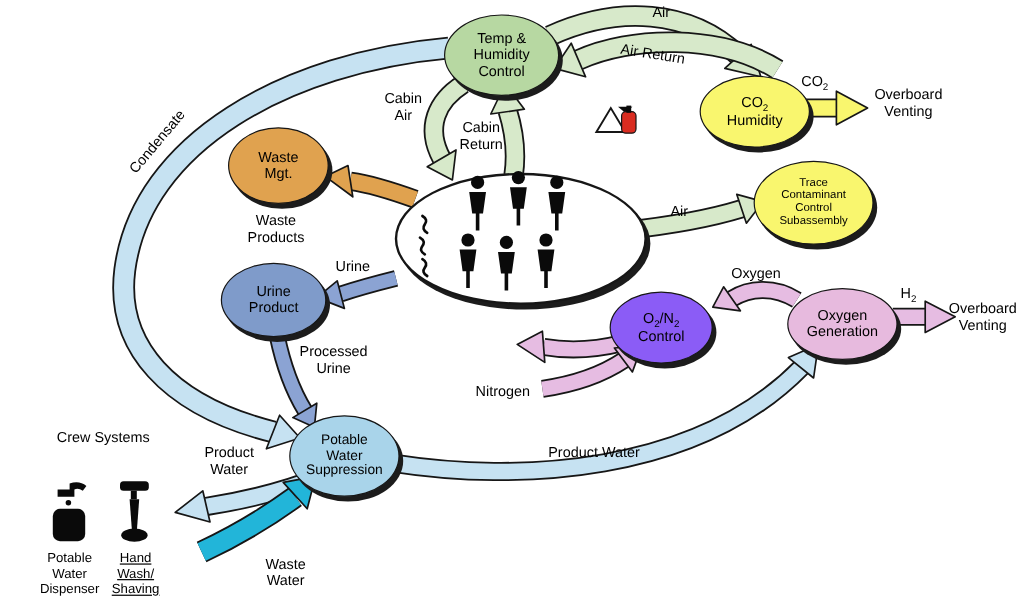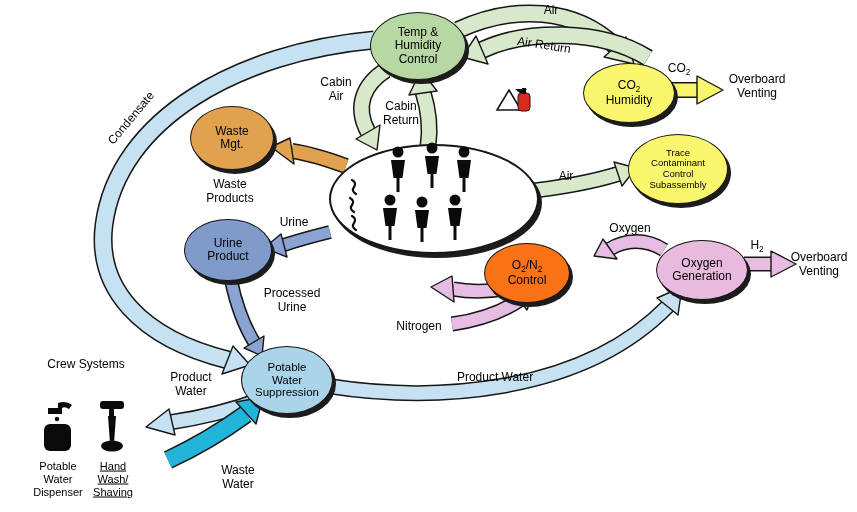--- a/index.html
+++ b/index.html
@@ -159,21 +159,21 @@
   <div class="node" style="left: 190px; top: 106px; width: 82px; height: 62px; background-color: rgb(224, 162, 79);">
     <span>Waste</span>
     <span>Mgt.</span>
   </div>
 
   <div class="node" style="left: 184px; top: 219px; width: 86px; height: 60px; background-color: rgb(127, 155, 202);">
     <span>Urine</span>
     <span>Product</span>
   </div>
 
-  <div class="node" style="left: 484px; top: 243px; width: 84px; height: 58px; background-color: #f97316;">
+  <div class="node" style="left: 508px; top: 243px; width: 84px; height: 58px; background-color: #8b5cf6;">
     <span class="inline"><span>O</span><sub>2</sub><span>/N</span><sub>2</sub></span>
     <span>Control</span>
   </div>
 
   <div class="node" style="left: 656px; top: 240px; width: 90px; height: 58px; background-color: rgb(231, 186, 222);">
     <span>Oxygen</span>
     <span>Generation</span>
   </div>
 
   <div class="node" style="left: 241px; top: 346px; width: 90px; height: 66px; font-size: 11.5px; background-color: rgb(169, 212, 234);">
@@ -265,21 +265,21 @@
       <span>Venting</span>
   </div>
 
   <div class="lbl" style="left:230px;top:191px;">
     <span>Waste</span>
       <span>Products</span>
   </div>
 
   <div class="lbl" style="left:294px;top:222px;">Urine</div>
 
-  <div class="lbl" style="left:292px;top:300px;">
+  <div class="lbl" style="left:278px;top:300px;">
     <span>Processed</span>
       <span>Urine</span>
   </div>
 
   <div class="lbl" style="left:419px;top:326px;">Nitrogen</div>
 
   <div class="lbl" style="left:191px;top:384px;">
     <span>Product</span>
       <span>Water</span>
   </div>

